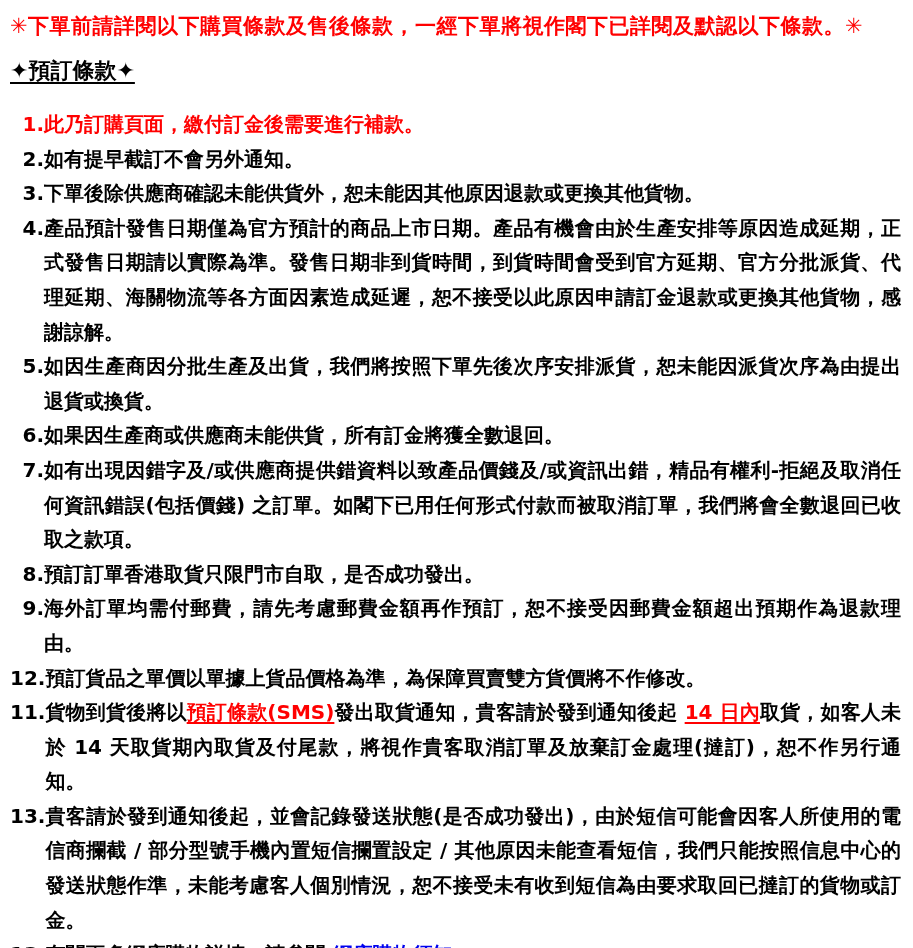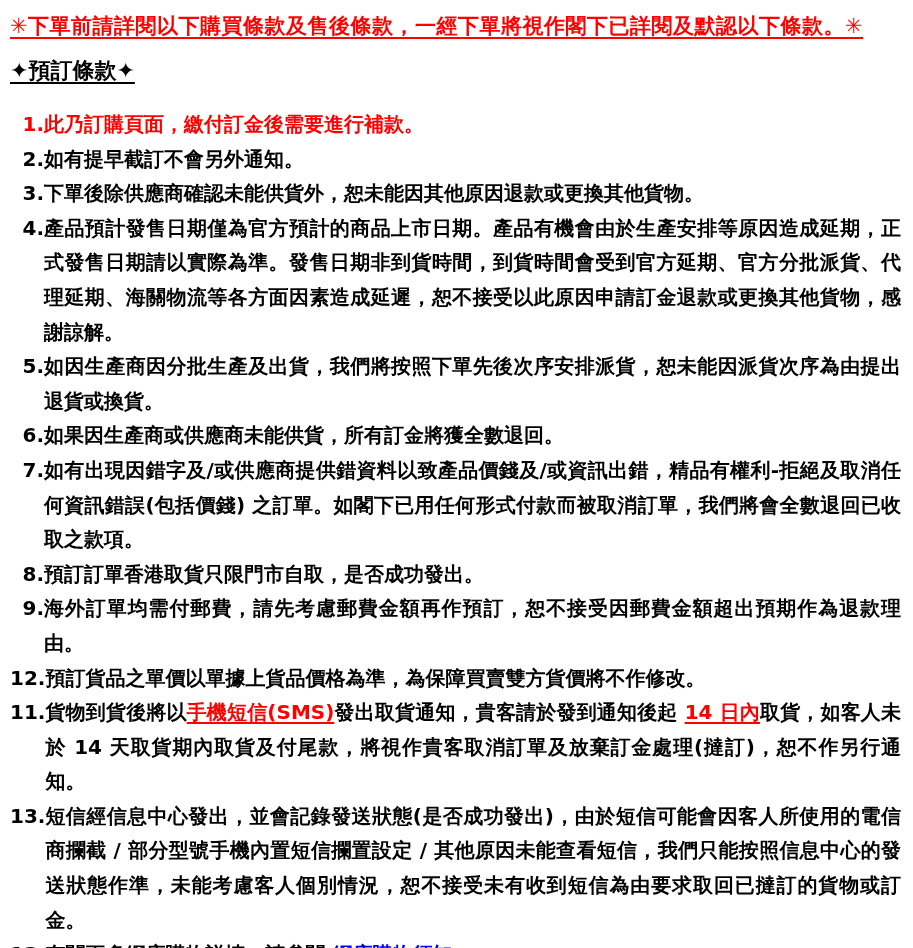--- a/index.html
+++ b/index.html
@@ -17,21 +17,20 @@
   }
   .page {
     padding: 12px 12px 0 10px;
     box-sizing: border-box;
     width: 913px;
   }
   .notice {
     color: var(--alert-red, #ff0000);
     font-size: 21px;
     line-height: 28px;
-    text-decoration: underline;
     text-decoration-thickness: 2px;
     text-underline-offset: 4px;
     letter-spacing: 0.5px;
     margin: 0 0 17px 0;
     white-space: nowrap;
   }
   .section-title {
     display: inline-block;
     font-size: 22px;
     line-height: 28px;
@@ -118,24 +117,24 @@
       <div class="term">
         <span class="term-number">9.</span>
         <span class="term-text"><span>海外訂單均需付郵費，請先考慮郵費金額再作預訂，恕不接受因郵費金額超出預期作為退款理由。</span></span>
       </div>
       <div class="term">
         <span class="term-number">12.</span>
         <span class="term-text"><span>預訂貨品之單價以單據上貨品價格為準，為保障買賣雙方貨價將不作修改。</span></span>
       </div>
       <div class="term">
         <span class="term-number">11.</span>
-        <span class="term-text"><span>貨物到貨後將以</span><span class="hl">手機短信(SMS)</span><span>發出取貨通知，貴客請於發到通知後起 </span><span class="hl">14 日內</span><span>取貨，如客人未於 14 天取貨期內取貨及付尾款，將視作貴客取消訂單及放棄訂金處理(撻訂)，恕不作另行通知。</span></span>
+        <span class="term-text"><span>貨物到貨後將以</span><span class="hl">預訂條款(SMS)</span><span>發出取貨通知，貴客請於發到通知後起 </span><span class="hl">14 日內</span><span>取貨，如客人未於 14 天取貨期內取貨及付尾款，將視作貴客取消訂單及放棄訂金處理(撻訂)，恕不作另行通知。</span></span>
       </div>
       <div class="term">
         <span class="term-number">13.</span>
-        <span class="term-text"><span>短信經信息中心發出，並會記錄發送狀態(是否成功發出)，由於短信可能會因客人所使用的電信商攔截 / 部分型號手機內置短信攔置設定 / 其他原因未能查看短信，我們只能按照信息中心的發送狀態作準，未能考慮客人個別情況，恕不接受未有收到短信為由要求取回已撻訂的貨物或訂金。</span></span>
+        <span class="term-text"><span>貴客請於發到通知後起，並會記錄發送狀態(是否成功發出)，由於短信可能會因客人所使用的電信商攔截 / 部分型號手機內置短信攔置設定 / 其他原因未能查看短信，我們只能按照信息中心的發送狀態作準，未能考慮客人個別情況，恕不接受未有收到短信為由要求取回已撻訂的貨物或訂金。</span></span>
       </div>
       <div class="term">
         <span class="term-number">13.</span>
         <span class="term-text"><span>有關更多網店購物詳情，請參閱 </span><a class="link" href="#">網店購物須知</a><span> 。</span></span>
       </div>
     </div>
 </div>
 
 </body></html>

